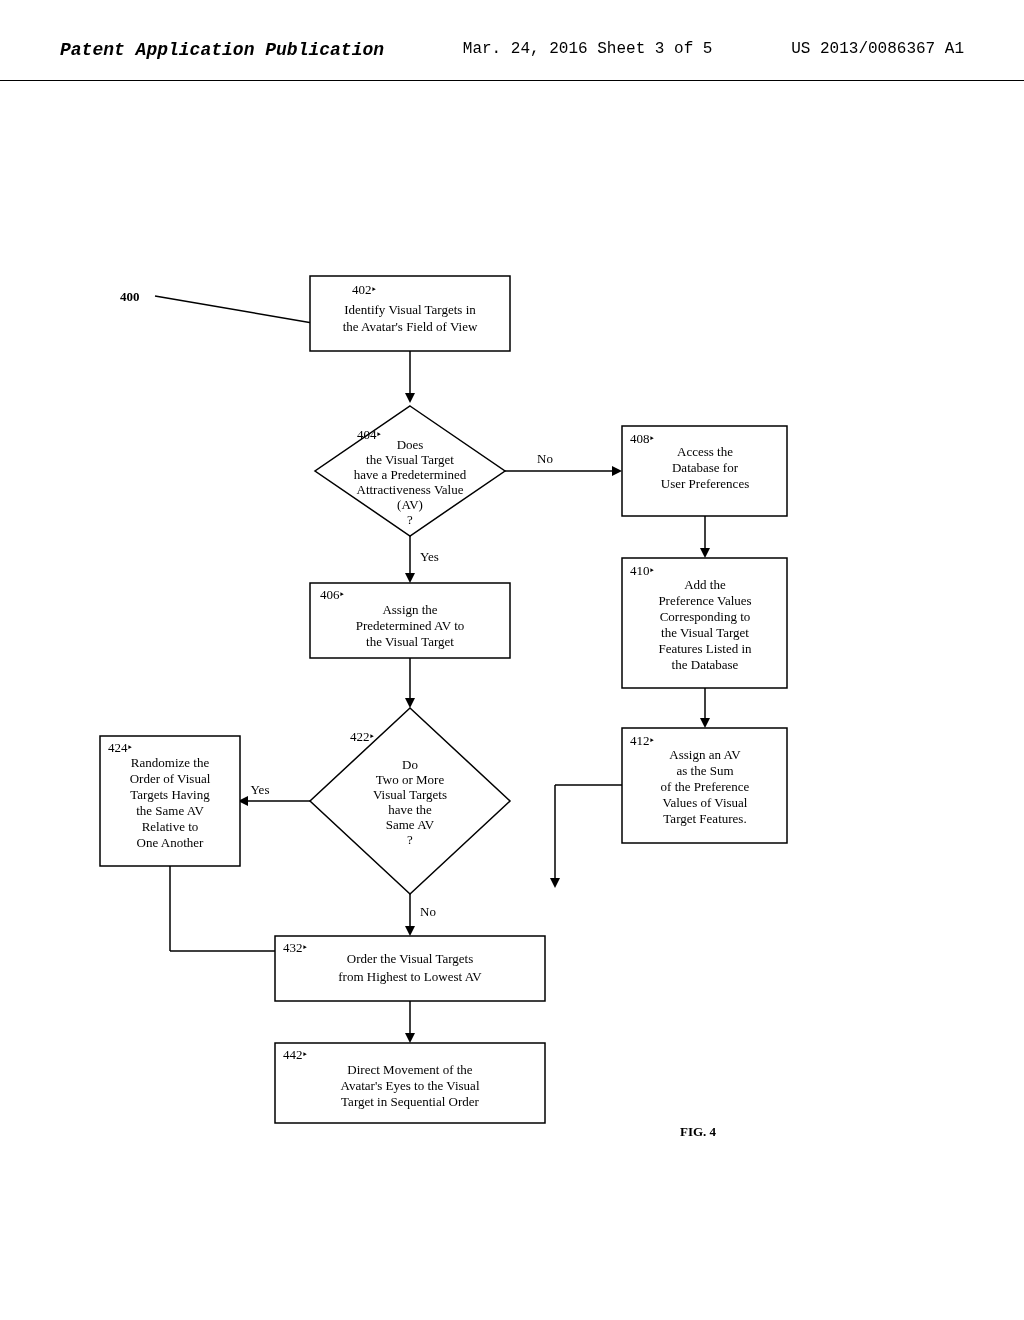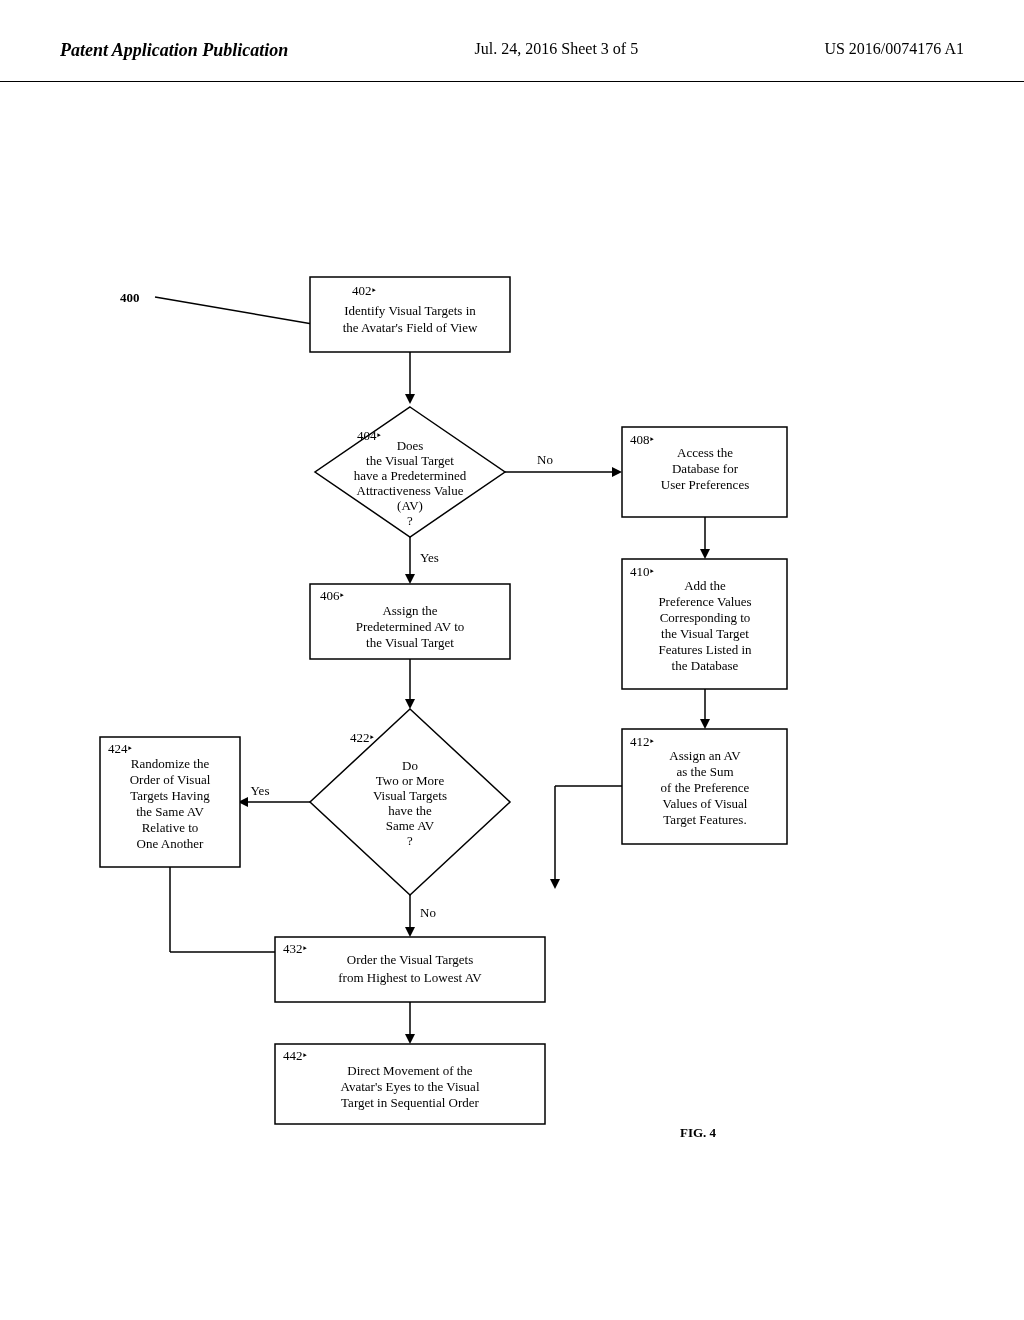--- a/index.html
+++ b/index.html
@@ -12,20 +12,21 @@
       overflow: hidden;
     }
 
     
     .header {
       display: flex;
       justify-content: space-between;
       align-items: flex-start;
       padding: 40px 60px 20px 60px;
       border-bottom: 1px solid #000;
+      font-family: Liberation Mono, monospace;
     }
     .header-left {
       font-size: 18px;
       font-weight: bold;
       font-style: italic;
     }
     .header-center {
       font-size: 16px;
       text-align: center;
     }
@@ -55,22 +56,22 @@
       font-family: 'Times New Roman', Times, serif;
       font-size: 13px;
       fill: #000;
     }
   </style>
 </head>
 <body>
 
 <div class="header">
   <div class="header-left">Patent Application Publication</div>
-  <div class="header-center">Jul. 24, 2016  Sheet 3 of 5</div>
-  <div class="header-right">US 2016/0074176 A1</div>
+  <div class="header-center">Mar. 24, 2016  Sheet 3 of 5</div>
+  <div class="header-right">US 2013/0086367 A1</div>
 </div>
 
 <div class="diagram-area">
   <svg class="flowchart" viewBox="0 0 1024 1200">
 
     <text x="120" y="220" font-size="15" font-weight="bold">400</text>
     <line x1="155" y1="215" x2="330" y2="245" stroke="#000" stroke-width="1.5"></line>
 
     <polygon points="330,240 325,250 335,250" fill="#000"></polygon>
 

